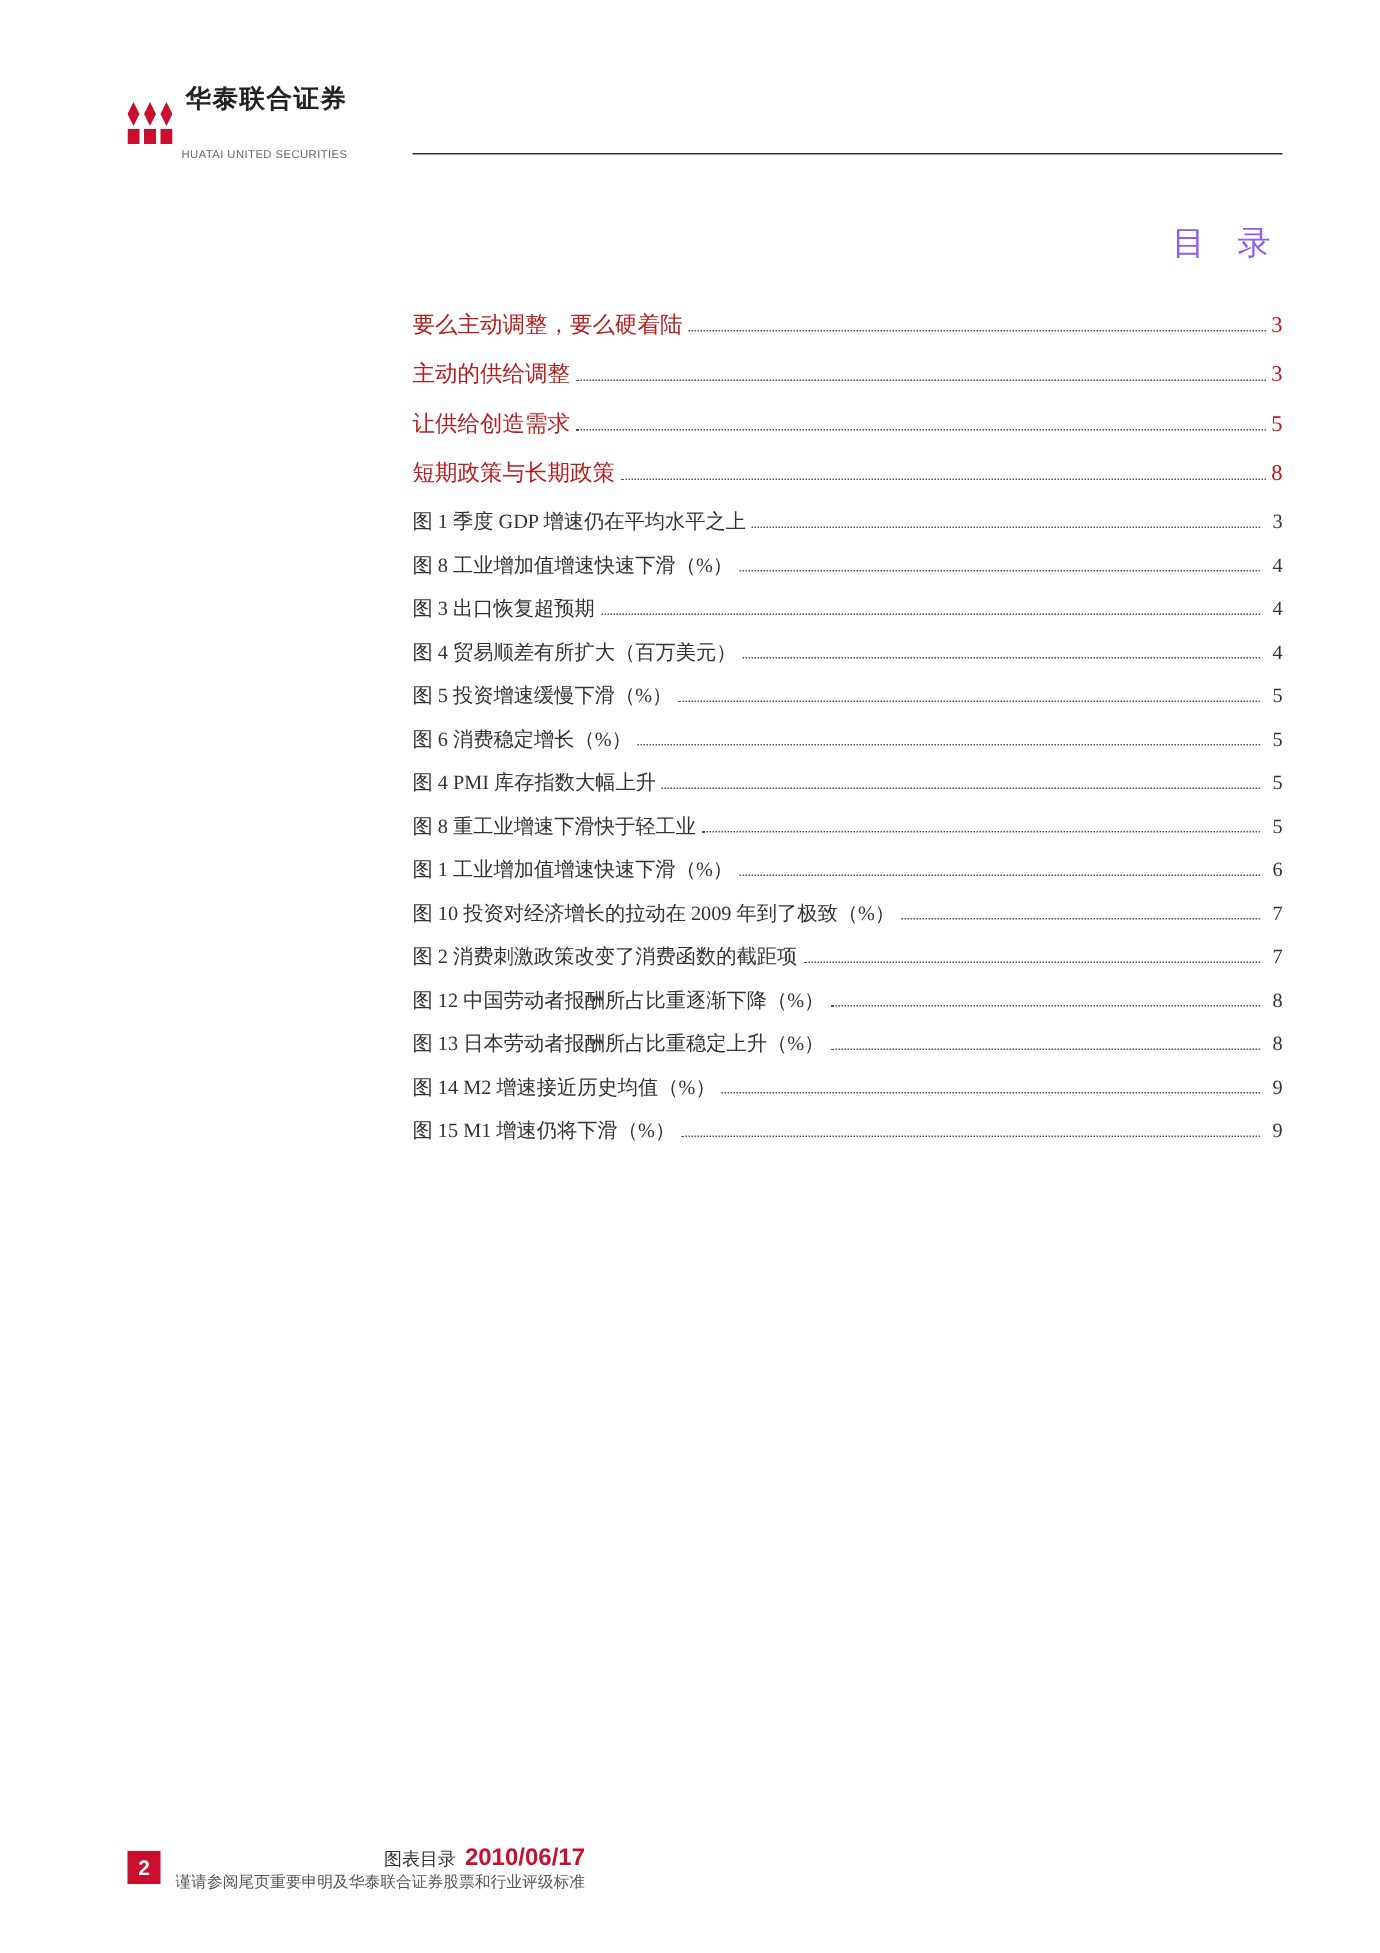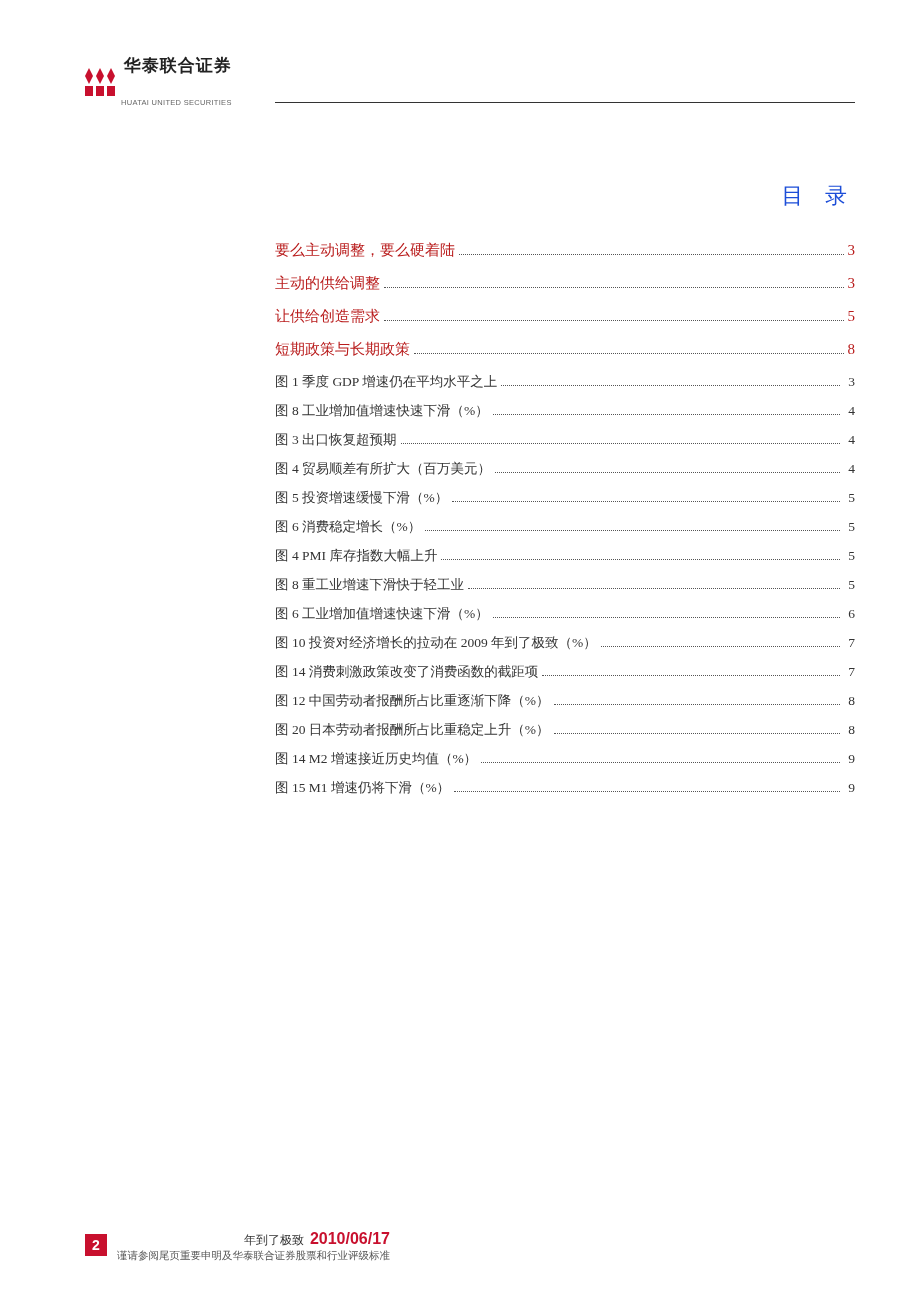--- a/index.html
+++ b/index.html
@@ -61,22 +61,22 @@
     margin: 0 0 0 190px;
     width: 580px;
   }
   .content-wrap {
     margin-left: 190px;
     width: 580px;
   }
   .section-title {
     font-family: "SimSun", "宋体", serif;
     font-size: 22px;
-    color: #1d4ed8;
-    margin-top: 78px;
+    color: #8b5cf6;
+    margin-top: 44px;
     margin-bottom: 30px;
     letter-spacing: 8px;
   }
   .toc-main .toc-row {
     display: flex;
     align-items: baseline;
     font-size: 15px;
     color: #b91c1c;
     margin-bottom: 14px;
     font-family: "SimSun", "宋体", serif;
@@ -246,41 +246,41 @@
           <span class="toc-label">图 4 PMI 库存指数大幅上升</span>
           <span class="toc-dots"></span>
           <span class="toc-page">5</span>
         </div>
       <div class="toc-row">
           <span class="toc-label">图 8 重工业增速下滑快于轻工业</span>
           <span class="toc-dots"></span>
           <span class="toc-page">5</span>
         </div>
       <div class="toc-row">
-          <span class="toc-label">图 6 工业增加值增速快速下滑（%）</span>
+          <span class="toc-label">图 1 工业增加值增速快速下滑（%）</span>
           <span class="toc-dots"></span>
           <span class="toc-page">6</span>
         </div>
       <div class="toc-row">
           <span class="toc-label">图 10 投资对经济增长的拉动在 2009 年到了极致（%）</span>
           <span class="toc-dots"></span>
           <span class="toc-page">7</span>
         </div>
       <div class="toc-row">
-          <span class="toc-label">图 14 消费刺激政策改变了消费函数的截距项</span>
+          <span class="toc-label">图 2 消费刺激政策改变了消费函数的截距项</span>
           <span class="toc-dots"></span>
           <span class="toc-page">7</span>
         </div>
       <div class="toc-row">
           <span class="toc-label">图 12 中国劳动者报酬所占比重逐渐下降（%）</span>
           <span class="toc-dots"></span>
           <span class="toc-page">8</span>
         </div>
       <div class="toc-row">
-          <span class="toc-label">图 20 日本劳动者报酬所占比重稳定上升（%）</span>
+          <span class="toc-label">图 13 日本劳动者报酬所占比重稳定上升（%）</span>
           <span class="toc-dots"></span>
           <span class="toc-page">8</span>
         </div>
       <div class="toc-row">
           <span class="toc-label">图 14 M2 增速接近历史均值（%）</span>
           <span class="toc-dots"></span>
           <span class="toc-page">9</span>
         </div>
       <div class="toc-row">
           <span class="toc-label">图 15 M1 增速仍将下滑（%）</span>
@@ -289,20 +289,20 @@
         </div>
     </div>
   </div>
 
   <div class="footer">
     <div class="page-num-box">
       <span>2</span>
     </div>
     <div class="footer-text">
       <div class="footer-line1">
-        <span>年到了极致</span>&nbsp;
+        <span>图表目录</span>&nbsp;
         <span class="date">2010/06/17</span>
       </div>
       <div class="footer-line2">谨请参阅尾页重要申明及华泰联合证券股票和行业评级标准</div>
     </div>
   </div>
 
 </div>
 
 </body></html>

